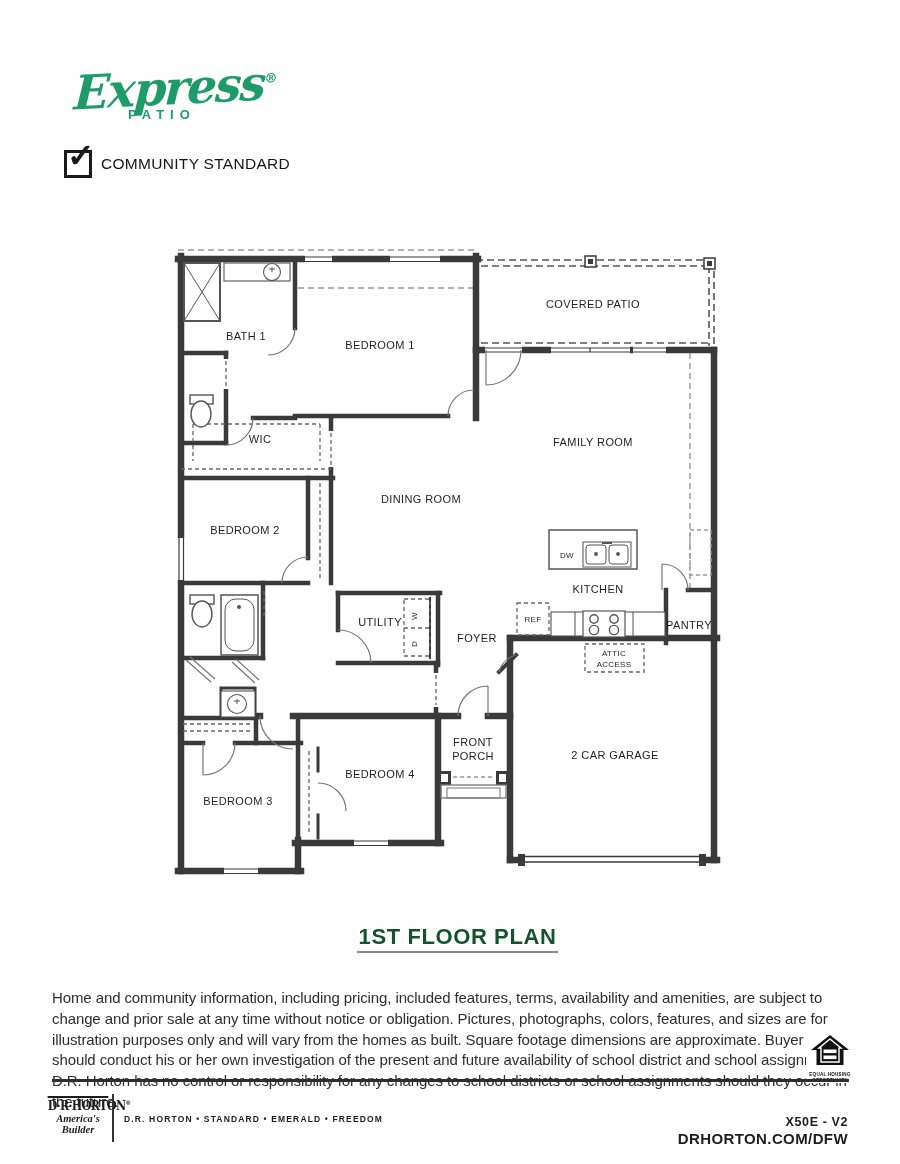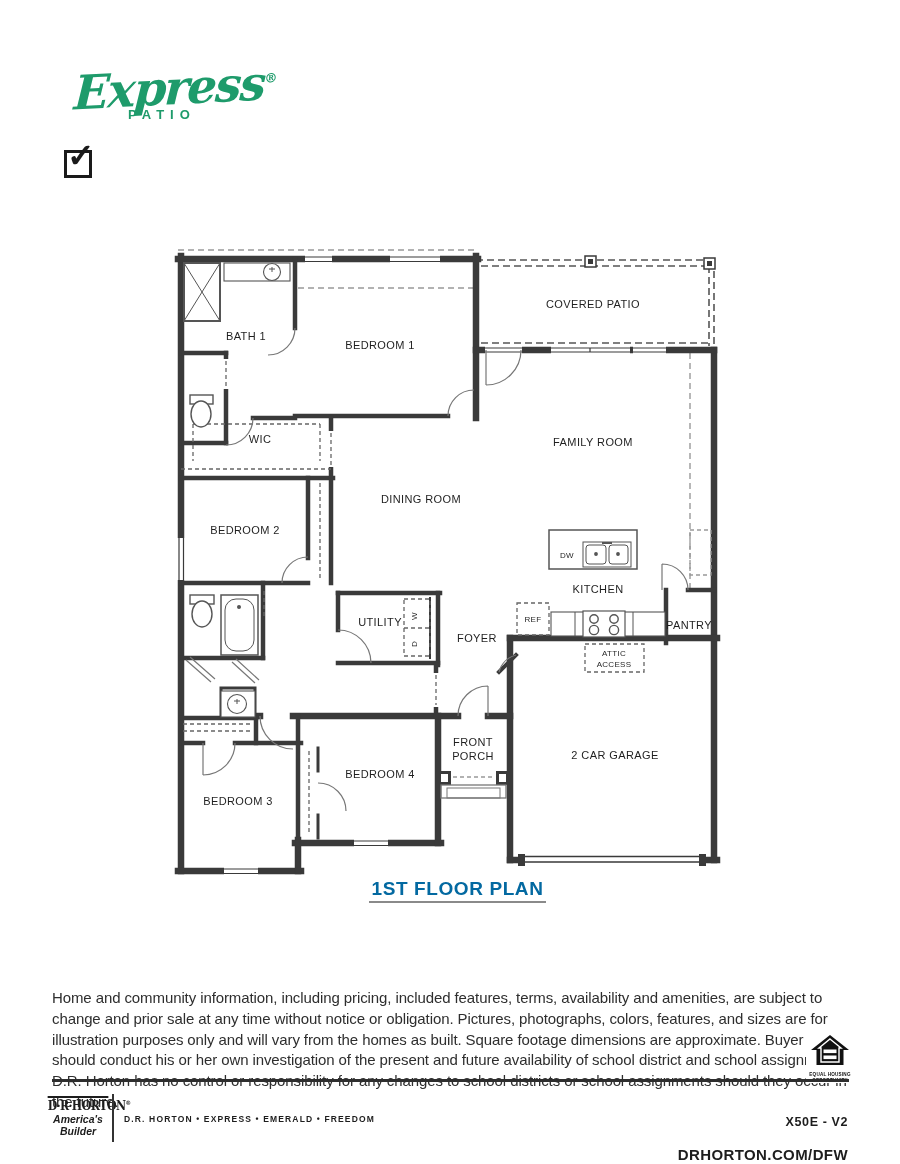--- a/index.html
+++ b/index.html
@@ -26,62 +26,63 @@
     color:#1a1a1a;font-weight:700;
   }
   .community .lbl{margin-left:9px;padding-top:5px;font-size:15.5px;font-weight:500;
     letter-spacing:.3px;color:#151515;}
   
   .plan{position:absolute;left:168px;top:243px;width:562px;height:650px;}
   .plan svg{display:block;}
   .rl{font-family:"Liberation Sans",sans-serif;font-size:11px;fill:#1f1f1f;letter-spacing:.4px;}
   .sl{font-family:"Liberation Sans",sans-serif;font-size:8px;fill:#1f1f1f;letter-spacing:.3px;}
   .plan-title{
-    position:absolute;left:340px;top:878px;width:235px;text-align:center;
-    font-size:19px;font-weight:600;letter-spacing:.6px;color:#0369a1;
+    position:absolute;left:340px;top:924px;width:235px;text-align:center;
+    font-size:22px;font-weight:600;letter-spacing:.6px;color:#14532d;
   }
   .plan-title span{border-bottom:2px solid #8a8a8a;padding:0 2px 2px 2px;}
   
   .disclaimer{
     position:absolute;left:52px;top:988px;width:797px;
     font-size:15px;line-height:20.8px;color:#2e2e2e;letter-spacing:-.1px;
   }
   .eho{position:absolute;left:806px;top:1034px;width:48px;text-align:center;background:#fff;}
   .eho-txt{font-size:4.6px;font-weight:700;color:#111;line-height:1.25;letter-spacing:.2px;}
   .rule{position:absolute;left:52px;top:1079px;width:797px;height:2.5px;background:#2e2e2e;}
   .drh{position:absolute;left:45px;top:1096px;width:66px;text-align:center;}
   .drh-name{
     border-top:2.5px solid #1d1d1d;padding-top:1px;
     font-family:"DejaVu Serif",serif;font-weight:700;font-size:12px;
     letter-spacing:-.6px;color:#1d1d1d;transform:scaleX(.92);white-space:nowrap;
   }
   .drh-name .r{font-size:6px;vertical-align:super;}
-  .drh-tag{font-family:Liberation Sans, sans-serif;font-style:italic;font-weight:700;
+  .drh-tag{font-family:Liberation Serif, serif;font-style:italic;font-weight:700;
     font-size:10.5px;color:#1d1d1d;margin-top:0px;}
   .vline{position:absolute;left:112px;top:1094px;width:2px;height:48px;background:#333;}
   .brands{position:absolute;left:124px;top:1114px;font-size:8.5px;font-weight:700;
     letter-spacing:1.15px;color:#1d1d1d;}
   .foot-right{position:absolute;right:52px;top:1115px;text-align:right;color:#1d1d1d;}
   .plan-code{font-size:12.5px;font-weight:700;letter-spacing:.6px;}
-  .site{font-size:15px;font-weight:700;letter-spacing:.4px;margin-top:17px;}
+  .site{font-size:15px;font-weight:700;letter-spacing:.4px;margin-top:1px;}
 </style>
 </head>
 <body>
 
 <div class="brand">
   <div>
     <span class="brand-script"><span>Express</span><span class="brand-reg">®</span></span>
   </div>
   <div class="brand-sub">PATIO</div>
 </div>
 
 <div class="community">
   <div class="cbox">
     <span class="chk">✓</span>
   </div>
+  <span class="lbl">COMMUNITY STANDARD</span>
 </div>
 
 <div class="plan">
 <svg width="562" height="650" viewBox="0 0 562 650" xmlns="http://www.w3.org/2000/svg">
 
   <g stroke="#999" stroke-width="1.4" stroke-dasharray="6 4" fill="none">
     <path d="M10,7 H310"></path>
     <path d="M130,45 H306"></path>
     <path d="M522,110 V345"></path>
   </g>
@@ -308,17 +309,17 @@
   </div>
 </div>
 
 <div class="rule"></div>
 
 <div class="drh">
   <div class="drh-name"><span>D·R·HORTON</span><span class="r">®</span></div>
   <div class="drh-tag">America's Builder</div>
 </div>
 <div class="vline"></div>
-<div class="brands">D.R. HORTON  •  EXPRESS  •  EMERALD  •  FREEDOM</div>
+<div class="brands">D.R. HORTON  •  STANDARD  •  EMERALD  •  FREEDOM</div>
 <div class="foot-right">
   <div class="plan-code">X50E - V2</div>
   <div class="site">DRHORTON.COM/DFW</div>
 </div>
 
 </body></html>

